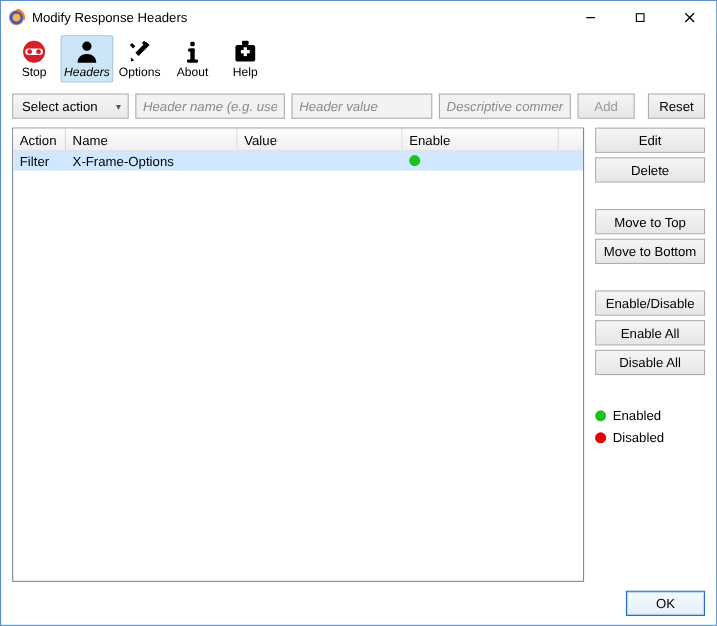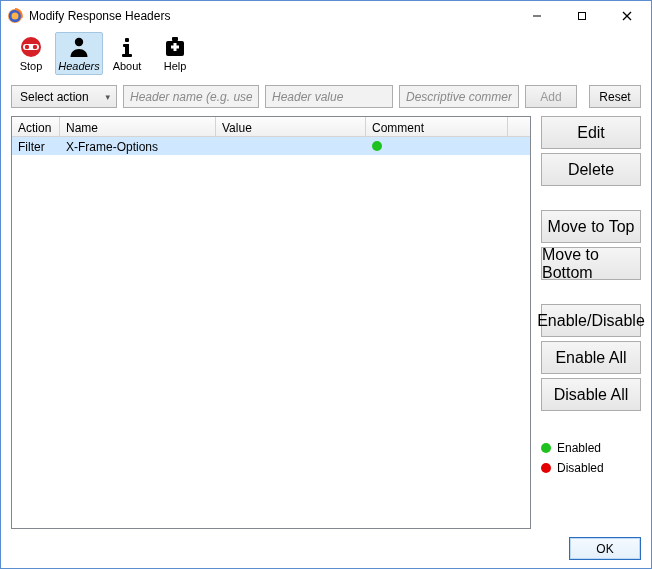--- a/index.html
+++ b/index.html
@@ -166,25 +166,25 @@
   .dot.green { background: #1ec21e; }
   .dot.red { background: #e40000; }
 
   .side {
     width: 100px;
     display: flex;
     flex-direction: column;
     gap: 4px;
   }
   .side .sbtn {
-    height: 33px;
+    height: 23px;
     border: 1px solid #adadad;
     background: linear-gradient(#f5f5f5,#e6e6e6);
     display: flex; align-items: center; justify-content: center;
-    font-size: 16px;
+    font-size: 12px;
   }
   .side .gap { height: 16px; }
   .legend { font-size: 12px; display: flex; align-items: center; gap: 6px; margin-top: 6px; }
 
   .footer {
     display: flex;
     justify-content: flex-end;
     padding: 0 0 0 0;
   }
   .ok-btn {
@@ -247,20 +247,29 @@
         <svg width="24" height="24" viewBox="0 0 24 24" fill="#000">
           <circle cx="12" cy="7" r="4.2"></circle>
           <path d="M3.5 22c0-5 3.8-8 8.5-8s8.5 3 8.5 8z"></path>
         </svg>
       </span>
       <span class="tool-label">Headers</span>
     </div>
     <div class="tool">
       <span class="tool-icon">
         <svg width="24" height="24" viewBox="0 0 24 24" fill="#000">
+          <path d="M5 4l3 3-2 2-3-3zM18 3l3 3-10 10-3-3zM4 17l3 3-3 1z"></path>
+          <path d="M16 2l4 4-2 2-4-4z"></path>
+        </svg>
+      </span>
+      <span class="tool-label">Options</span>
+    </div>
+    <div class="tool">
+      <span class="tool-icon">
+        <svg width="24" height="24" viewBox="0 0 24 24" fill="#000">
           <rect x="10" y="3" width="4" height="4" rx="1"></rect>
           <rect x="10" y="9" width="4" height="12" rx="1"></rect>
           <rect x="7" y="19" width="10" height="3" rx="1"></rect>
           <rect x="8" y="9" width="6" height="3" rx="1"></rect>
         </svg>
       </span>
       <span class="tool-label">About</span>
     </div>
     <div class="tool">
       <span class="tool-icon">
@@ -289,21 +298,21 @@
       <div style="flex:1"></div>
       <div class="btn wide">Reset</div>
     </div>
 
     <div class="mid">
       <div class="table-wrap">
         <div class="thead">
           <div class="th col-action">Action</div>
           <div class="th col-name">Name</div>
           <div class="th col-value">Value</div>
-          <div class="th col-comment">Comment</div>
+          <div class="th col-comment">Enable</div>
           <div class="th col-status"></div>
         </div>
         <div class="tbody">
           <div class="tr selected">
             <div class="td col-action">Filter</div>
             <div class="td col-name">X-Frame-Options</div>
             <div class="td col-value"></div>
             <div class="td col-status">
               <span class="dot green"></span>
             </div>

